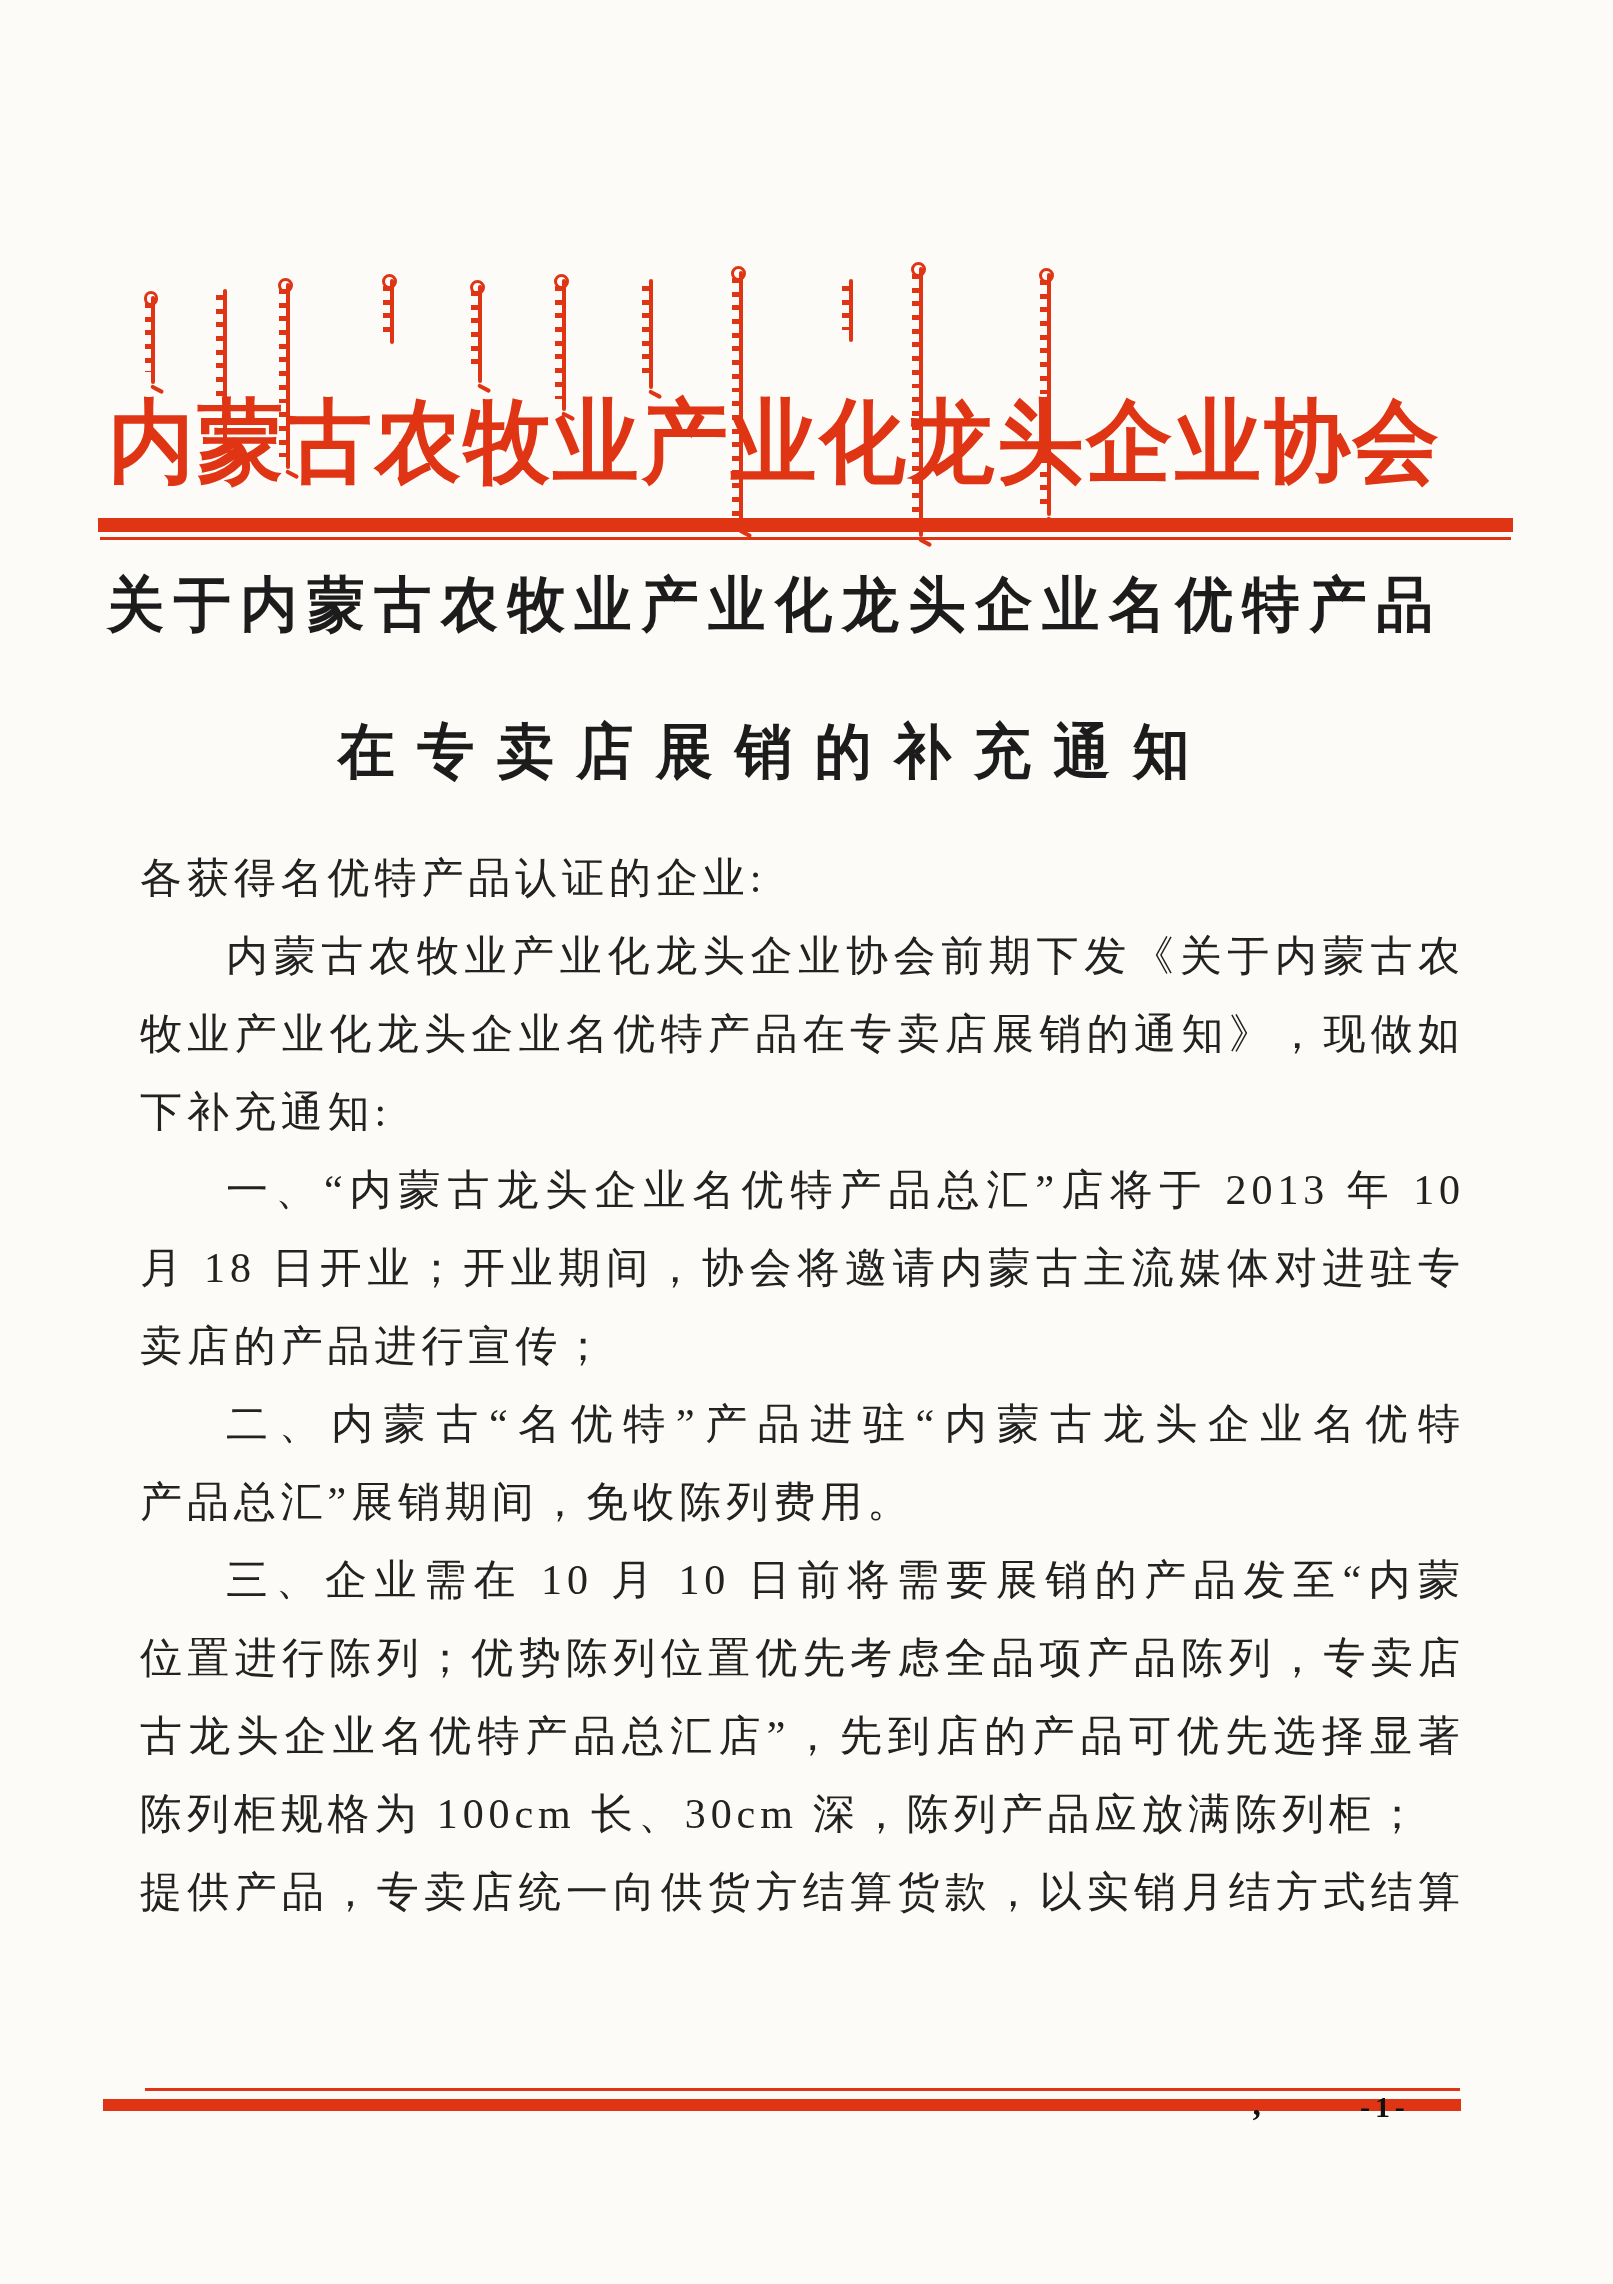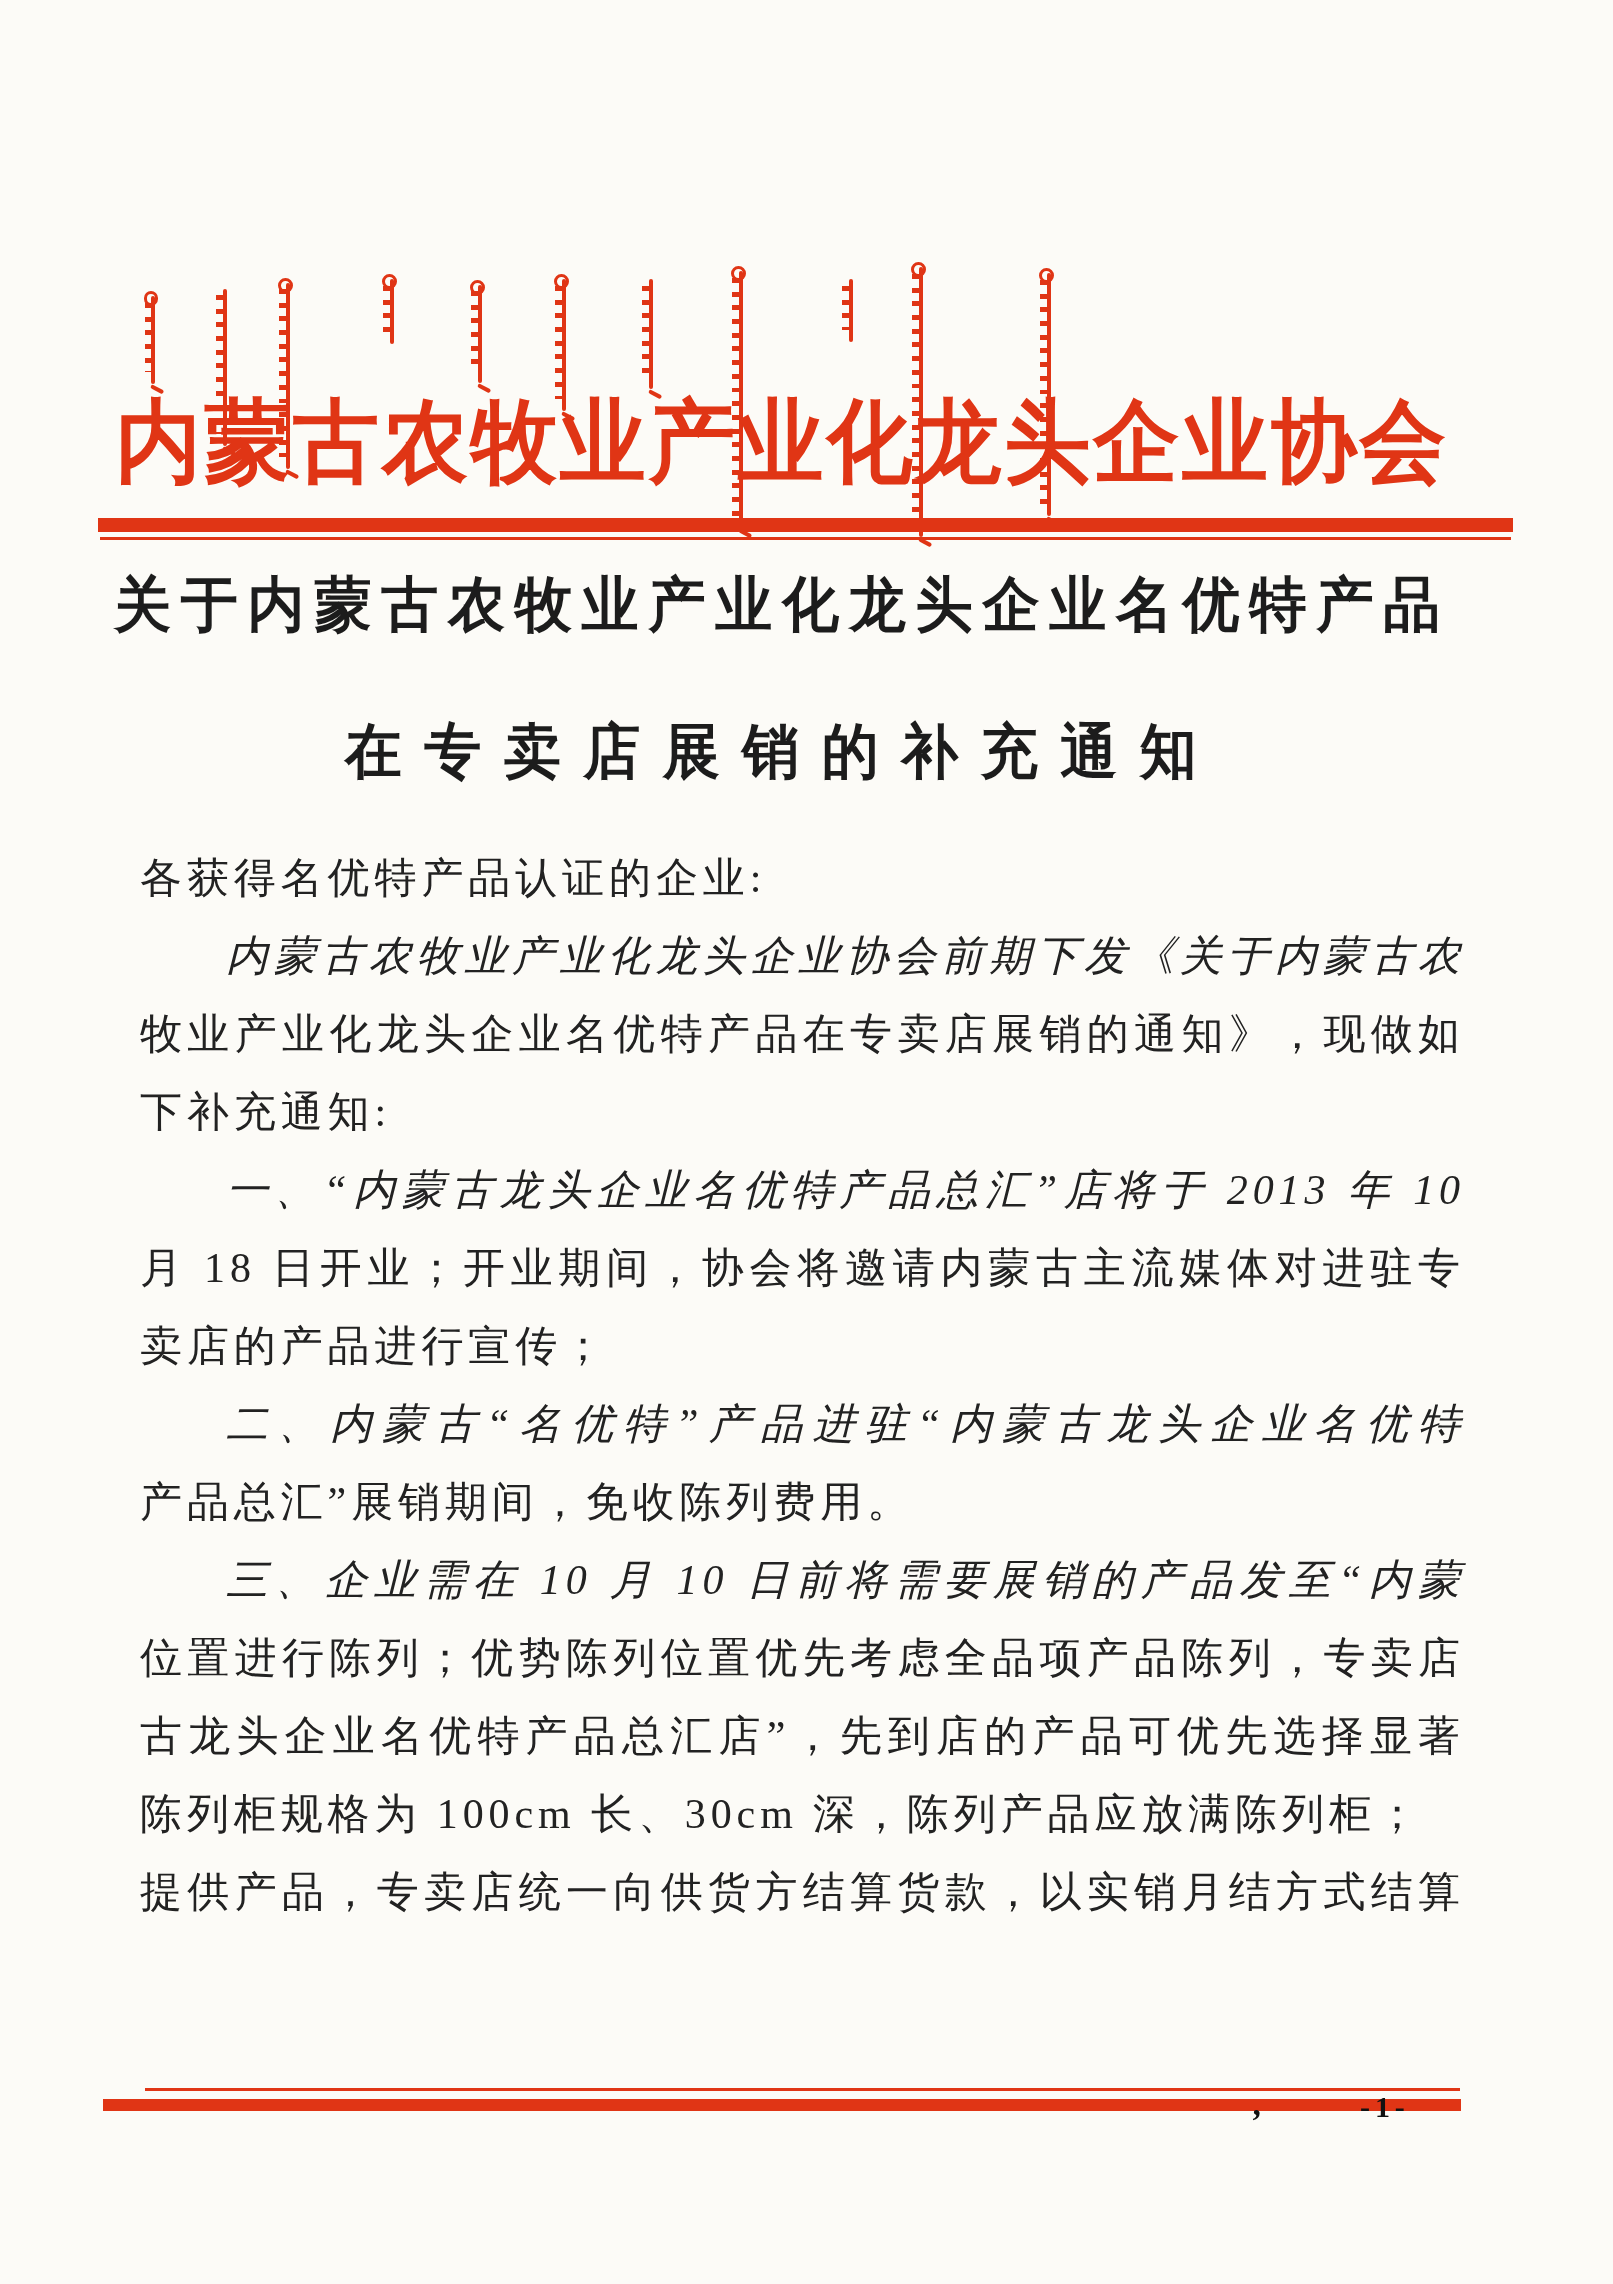--- a/index.html
+++ b/index.html
@@ -7,21 +7,20 @@
     --ink:#1c1c1c;
     --paper:#fcfbf7;
   }
   html,body{margin:0;padding:0;background:var(--paper);}
   .page{
     position:relative;
     width:1550px;height:2285px;
     background:var(--paper);
     overflow:hidden;
     font-family:"Liberation Serif","DejaVu Serif",serif;
-    padding-left:14px;
   }
 
   
   .mong-band{position:absolute;left:129px;top:263px;width:961px;height:250px;}
   .mw{position:absolute;width:19.6px;}
   .mw i{display:block;position:absolute;}
   .mw .stem{left:7.8px;top:0;bottom:0;width:3.9px;background:var(--red);border-radius:2px;}
   .mw .teeth{left:1px;top:6.9px;bottom:11.8px;width:7.8px;
     background:repeating-linear-gradient(to bottom,var(--red) 0 4.9px,transparent 4.9px 13.7px);}
   .mw .head{left:0;top:-4.9px;width:8.8px;height:8.8px;border:3.4px solid var(--red);border-radius:50%;}
@@ -50,21 +49,21 @@
   .doc-title.l2{top:714px;letter-spacing:22.5px;}
 
   
   .body-text{position:absolute;left:140px;top:839px;width:1325px;color:#222;}
   .line{
     height:78px;line-height:78px;font-size:42px;letter-spacing:4.9px;
     white-space:nowrap;overflow:visible;
   }
   .line.fill{white-space:normal;text-align:justify;text-align-last:justify;text-justify:inter-character;}
   .line.indent{padding-left:86px;}
-  .line.fill.indent{width:1239px;font-style:italic;}
+  .line.fill.indent{width:1239px;}
 
   
   .page-num{position:absolute;left:1360px;top:2090px;z-index:5;color:#111;
     font-size:30px;font-weight:bold;letter-spacing:4.9px;}
   .stray-mark{position:absolute;left:1251px;top:2103px;color:#111;font-size:33px;font-weight:bold;}
 </style>
 </head>
 <body>
 
 <div class="page">

